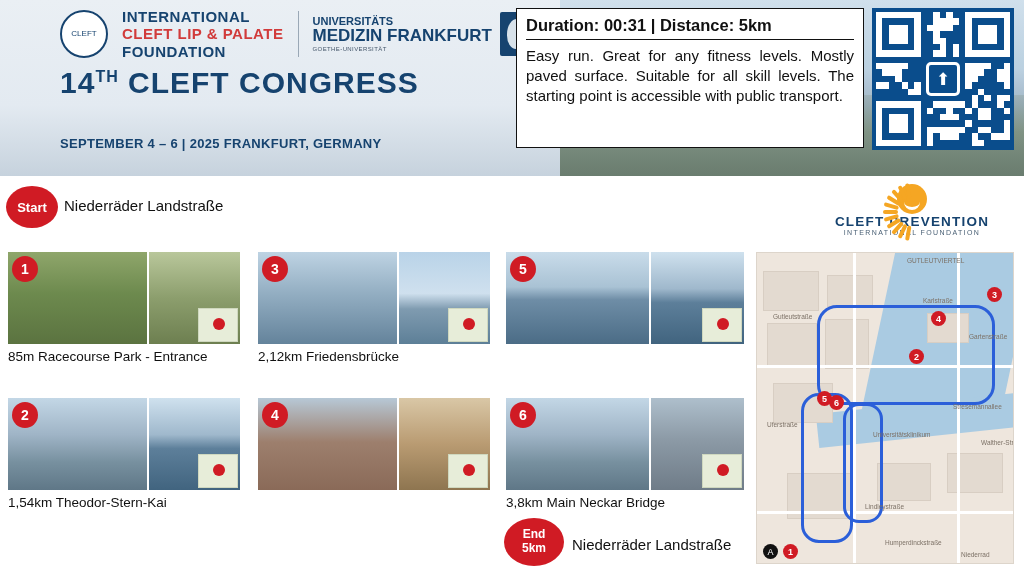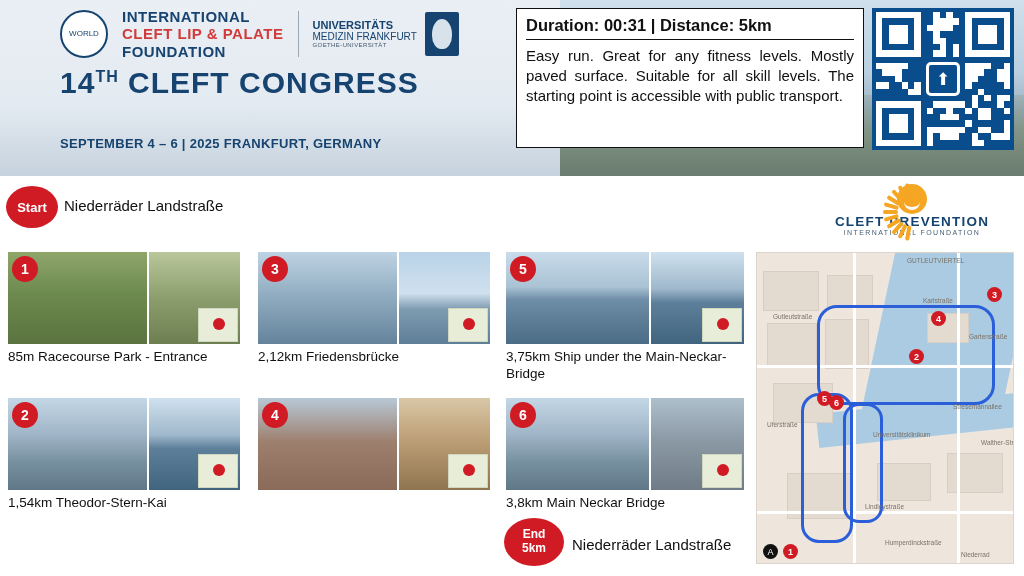--- a/index.html
+++ b/index.html
@@ -40,21 +40,21 @@
     font-size:8px; color:#16436f; text-align:center; line-height:1.05;
   }
   .logo-text { line-height:1.15; }
   .logo-text .l1 { font-size:15px; font-weight:bold; color:#16436f; letter-spacing:.5px; }
   .logo-text .l2 { font-size:15px; font-weight:bold; color:#d13b3b; letter-spacing:.5px; }
   .logo-text .l3 { font-size:15px; font-weight:bold; color:#16436f; letter-spacing:.5px; }
   .divider-v { width:1px; height:46px; background:#9aa8b6; }
   .uni { display:flex; align-items:center; gap:8px; }
   .uni-txt { line-height:1.1; }
   .uni-txt .u1 { font-size:11px; font-weight:bold; color:#16436f; }
-  .uni-txt .u2 { font-size:10px; font-weight:normal; color:#16436f; }
+  .uni-txt .u2 { font-size:17px; font-weight:bold; color:#16436f; }
   .uni-txt .u3 { font-size:6px; color:#44566a; letter-spacing:.4px; }
   .uni-mark {
     width:34px; height:44px; background:#16436f; border-radius:2px;
     position:relative; overflow:hidden;
   }
   .uni-mark:after{
     content:""; position:absolute; left:7px; top:7px; width:20px; height:30px;
     border-radius:50% 50% 45% 45%; background:#d8e2ea;
   }
   .congress-title {
@@ -215,21 +215,21 @@
 </style>
 </head>
 <body>
 
 <div class="header">
   <div class="header-photo"></div>
   <div class="header-left"></div>
 
   <div class="logos">
     <div class="logo-seal">
-      <span>WORLD</span>
+      <span>CLEFT</span>
     </div>
     <div class="logo-text">
       <div class="l1">INTERNATIONAL</div>
       <div class="l2">CLEFT LIP &amp; PALATE</div>
       <div class="l3">FOUNDATION</div>
     </div>
     <div class="divider-v"></div>
     <div class="uni">
       <div class="uni-txt">
         <div class="u1">UNIVERSITÄTS</div>
@@ -521,21 +521,20 @@
 </div>
 
 <div class="stop" style="left:506px; top:252px; width:238px;">
   <div class="thumbs">
     <div class="badge">5</div>
     <div class="thumb p-ship" style="width:143px;"></div>
     <div class="thumb p-river" style="width:93px;">
       <div class="map-chip"></div>
     </div>
   </div>
-  <div class="stop-caption">3,75km Ship under the Main-Neckar-Bridge</div>
 </div>
 
 <div class="stop" style="left:506px; top:398px; width:238px;">
   <div class="thumbs">
     <div class="badge">6</div>
     <div class="thumb p-city" style="width:143px;"></div>
     <div class="thumb p-ind" style="width:93px;">
       <div class="map-chip"></div>
     </div>
   </div>

